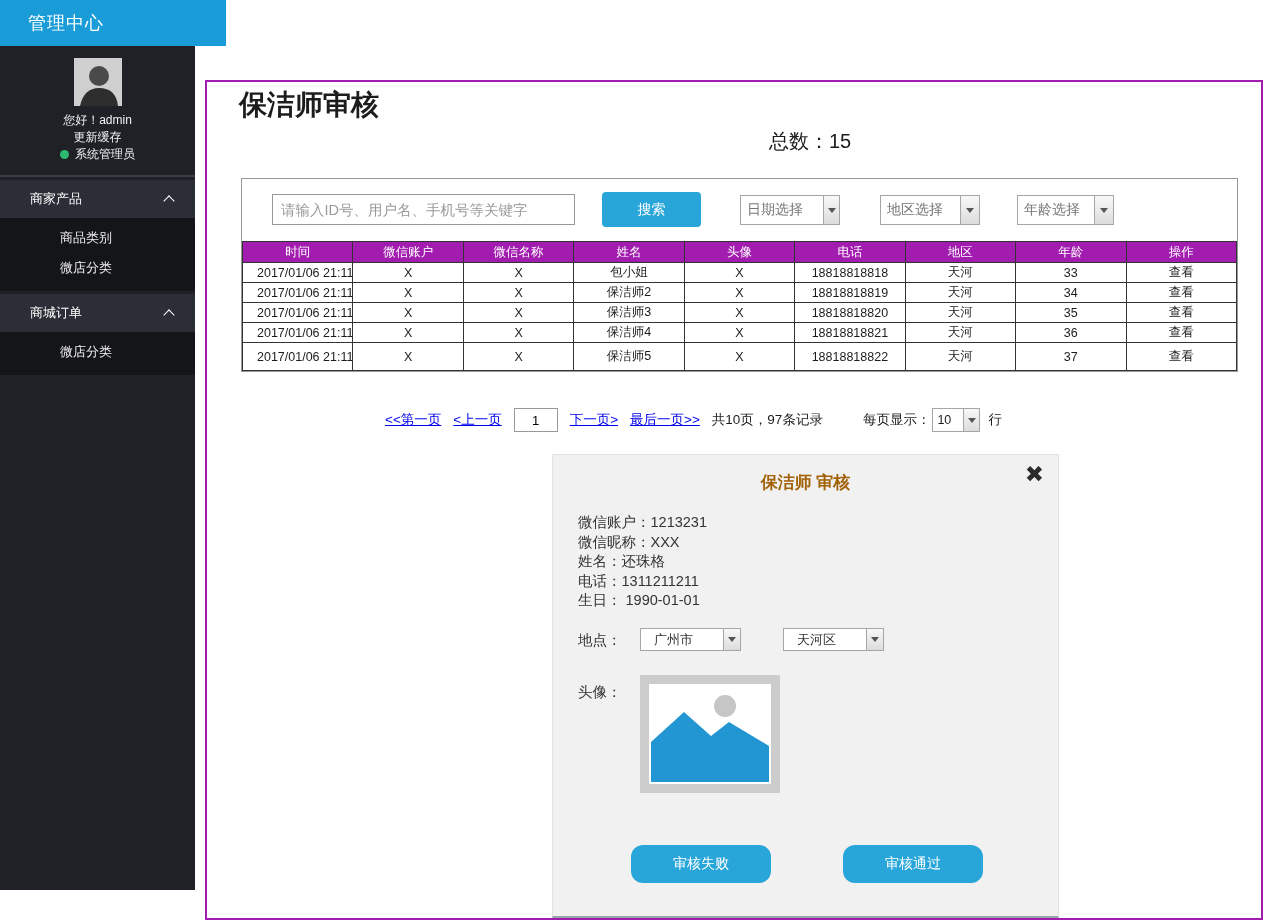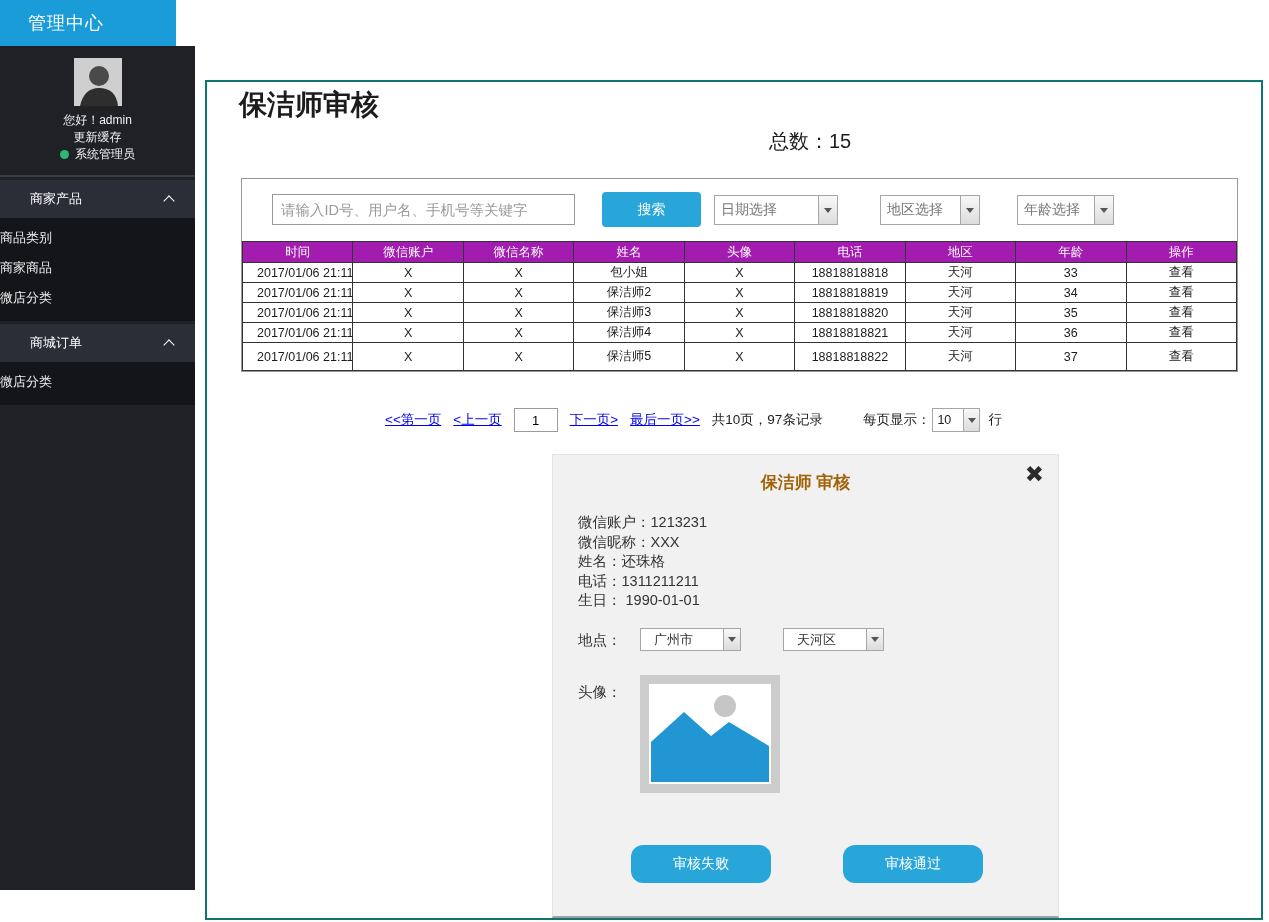--- a/index.html
+++ b/index.html
@@ -1,62 +1,62 @@
 <!DOCTYPE html>
 <html><head>
 <meta charset="utf-8">
 <style>
   * { margin:0; padding:0; box-sizing:border-box; }
   html,body { background:#fff; }
   body { font-family:"Liberation Sans","DejaVu Sans",sans-serif; }
   #stage { position:relative; width:1269px; height:922px; background:#fff; overflow:hidden; }
 
   
-  .brand { position:absolute; left:0; top:0; width:176px; height:46px; background:#1a9cd8;
+  .brand { position:absolute; left:0; top:0; width:226px; height:46px; background:#1a9cd8;
            color:#fff; font-size:18px; line-height:46px; padding-left:28px; letter-spacing:1px; }
   .sidebar { position:absolute; left:0; top:46px; width:195px; height:844px; background:#1f2127; }
   .red-strip { position:absolute; left:192px; top:50px; width:3px; height:53px; background:#cc0000; }
 
   .userblock { padding-top:12px; text-align:center; color:#fff;
                border-bottom:2px solid #3a3d44; padding-bottom:12px; }
   .userblock .avatar { width:48px; height:48px; margin:0 auto 6px auto; display:block; background:#ddd; }
   .userblock .uline { font-size:12px; line-height:17px; color:#f2f2f2; }
   .dot { display:inline-block; width:9px; height:9px; border-radius:50%; background:#2eb872;
          margin-right:6px; vertical-align:middle; }
 
   .menu-section { margin-top:3px; }
   .menu-head { position:relative; height:38px; line-height:38px; background:#2b2e36;
                color:#fff; font-size:13px; padding-left:30px; cursor:pointer; }
   .chev { position:absolute; right:22px; top:17px; width:8px; height:8px;
           border-left:1.5px solid #fff; border-top:1.5px solid #fff; transform:rotate(45deg); }
   .submenu { background:#141519; padding:5px 0 8px 0; }
-  .submenu .mi { height:30px; line-height:30px; color:#ededed; font-size:13px; cursor:pointer; }
+  .submenu .mi { height:30px; line-height:30px; color:#ededed; font-size:13px; padding-left:60px; cursor:pointer; }
 
   
   .panel { position:absolute; left:205px; top:80px; width:1058px; height:840px;
-           background:#fff; border:2px solid #0f766e; }
+           background:#fff; border:2px solid #a21caf; }
   .page-title { position:absolute; left:32px; top:4px; font-size:28px; font-weight:bold; color:#1c1c1c; }
   .total { position:absolute; left:562px; top:46px; font-size:20px; color:#1c1c1c; }
 
   .search-table-box { position:absolute; left:34px; top:96px; width:997px; border:1px solid #999; }
   .search-row { position:relative; height:62px; }
   .kw-input { position:absolute; left:30px; top:15px; width:303px; height:31px; border:1px solid #999;
               font-size:14.5px; padding:0 8px; color:#333; font-family:inherit; }
   .kw-input::placeholder { color:#9a9a9a; }
   .btn-search { position:absolute; left:360px; top:13px; width:99px; height:35px; background:#29a6d9;
                 border:none; border-radius:4px; color:#fff; font-size:14px; cursor:pointer; font-family:inherit; }
 
   .sel { position:absolute; top:16px; height:30px; background:#fff; border:1px solid #a6a6a6;
          display:flex; align-items:center; justify-content:space-between; cursor:pointer; }
   .sel .sel-text { font-size:14px; color:#777; padding-left:6px; white-space:nowrap; }
   .sel .sel-arrow { width:19px; align-self:stretch; background:linear-gradient(#f8f8f8,#dcdcdc);
                     border-left:1px solid #a6a6a6; display:flex; align-items:center; justify-content:center; }
   .tri { width:0; height:0; border-left:4px solid transparent; border-right:4px solid transparent;
          border-top:5px solid #555; }
-  .sel-date { left:472px; width:124px;gap:20px; }
+  .sel-date { left:498px; width:100px;gap:20px; }
   .sel-region { left:638px; width:100px; }
   .sel-age { left:775px; width:97px; }
 
   table.grid { width:100%; border-collapse:collapse; table-layout:fixed; }
   table.grid th { background:#a21caf; color:#fff; font-weight:normal; font-size:12.5px;
                   height:21px; border:1px solid #333; }
   table.grid td { font-size:12.5px; color:#1c1c1c; text-align:center; height:20px;
                   border:1px solid #333; background:#fff; overflow:hidden; white-space:nowrap; }
   table.grid td.t-left { text-align:left; padding-left:14px; }
   table.grid tr.tall td { height:28px; }
@@ -122,21 +122,20 @@
       </div>
     </div>
 
     <div class="menu-section">
       <div class="menu-head">
         <span>商家产品</span>
         <span class="chev"></span>
       </div>
       <div class="submenu">
         <div class="mi">商品类别</div>
-        <div class="mi">商家商品</div>
         <div class="mi">微店分类</div>
       </div>
     </div>
 
     <div class="menu-section">
       <div class="menu-head">
         <span>商城订单</span>
         <span class="chev"></span>
       </div>
       <div class="submenu">

